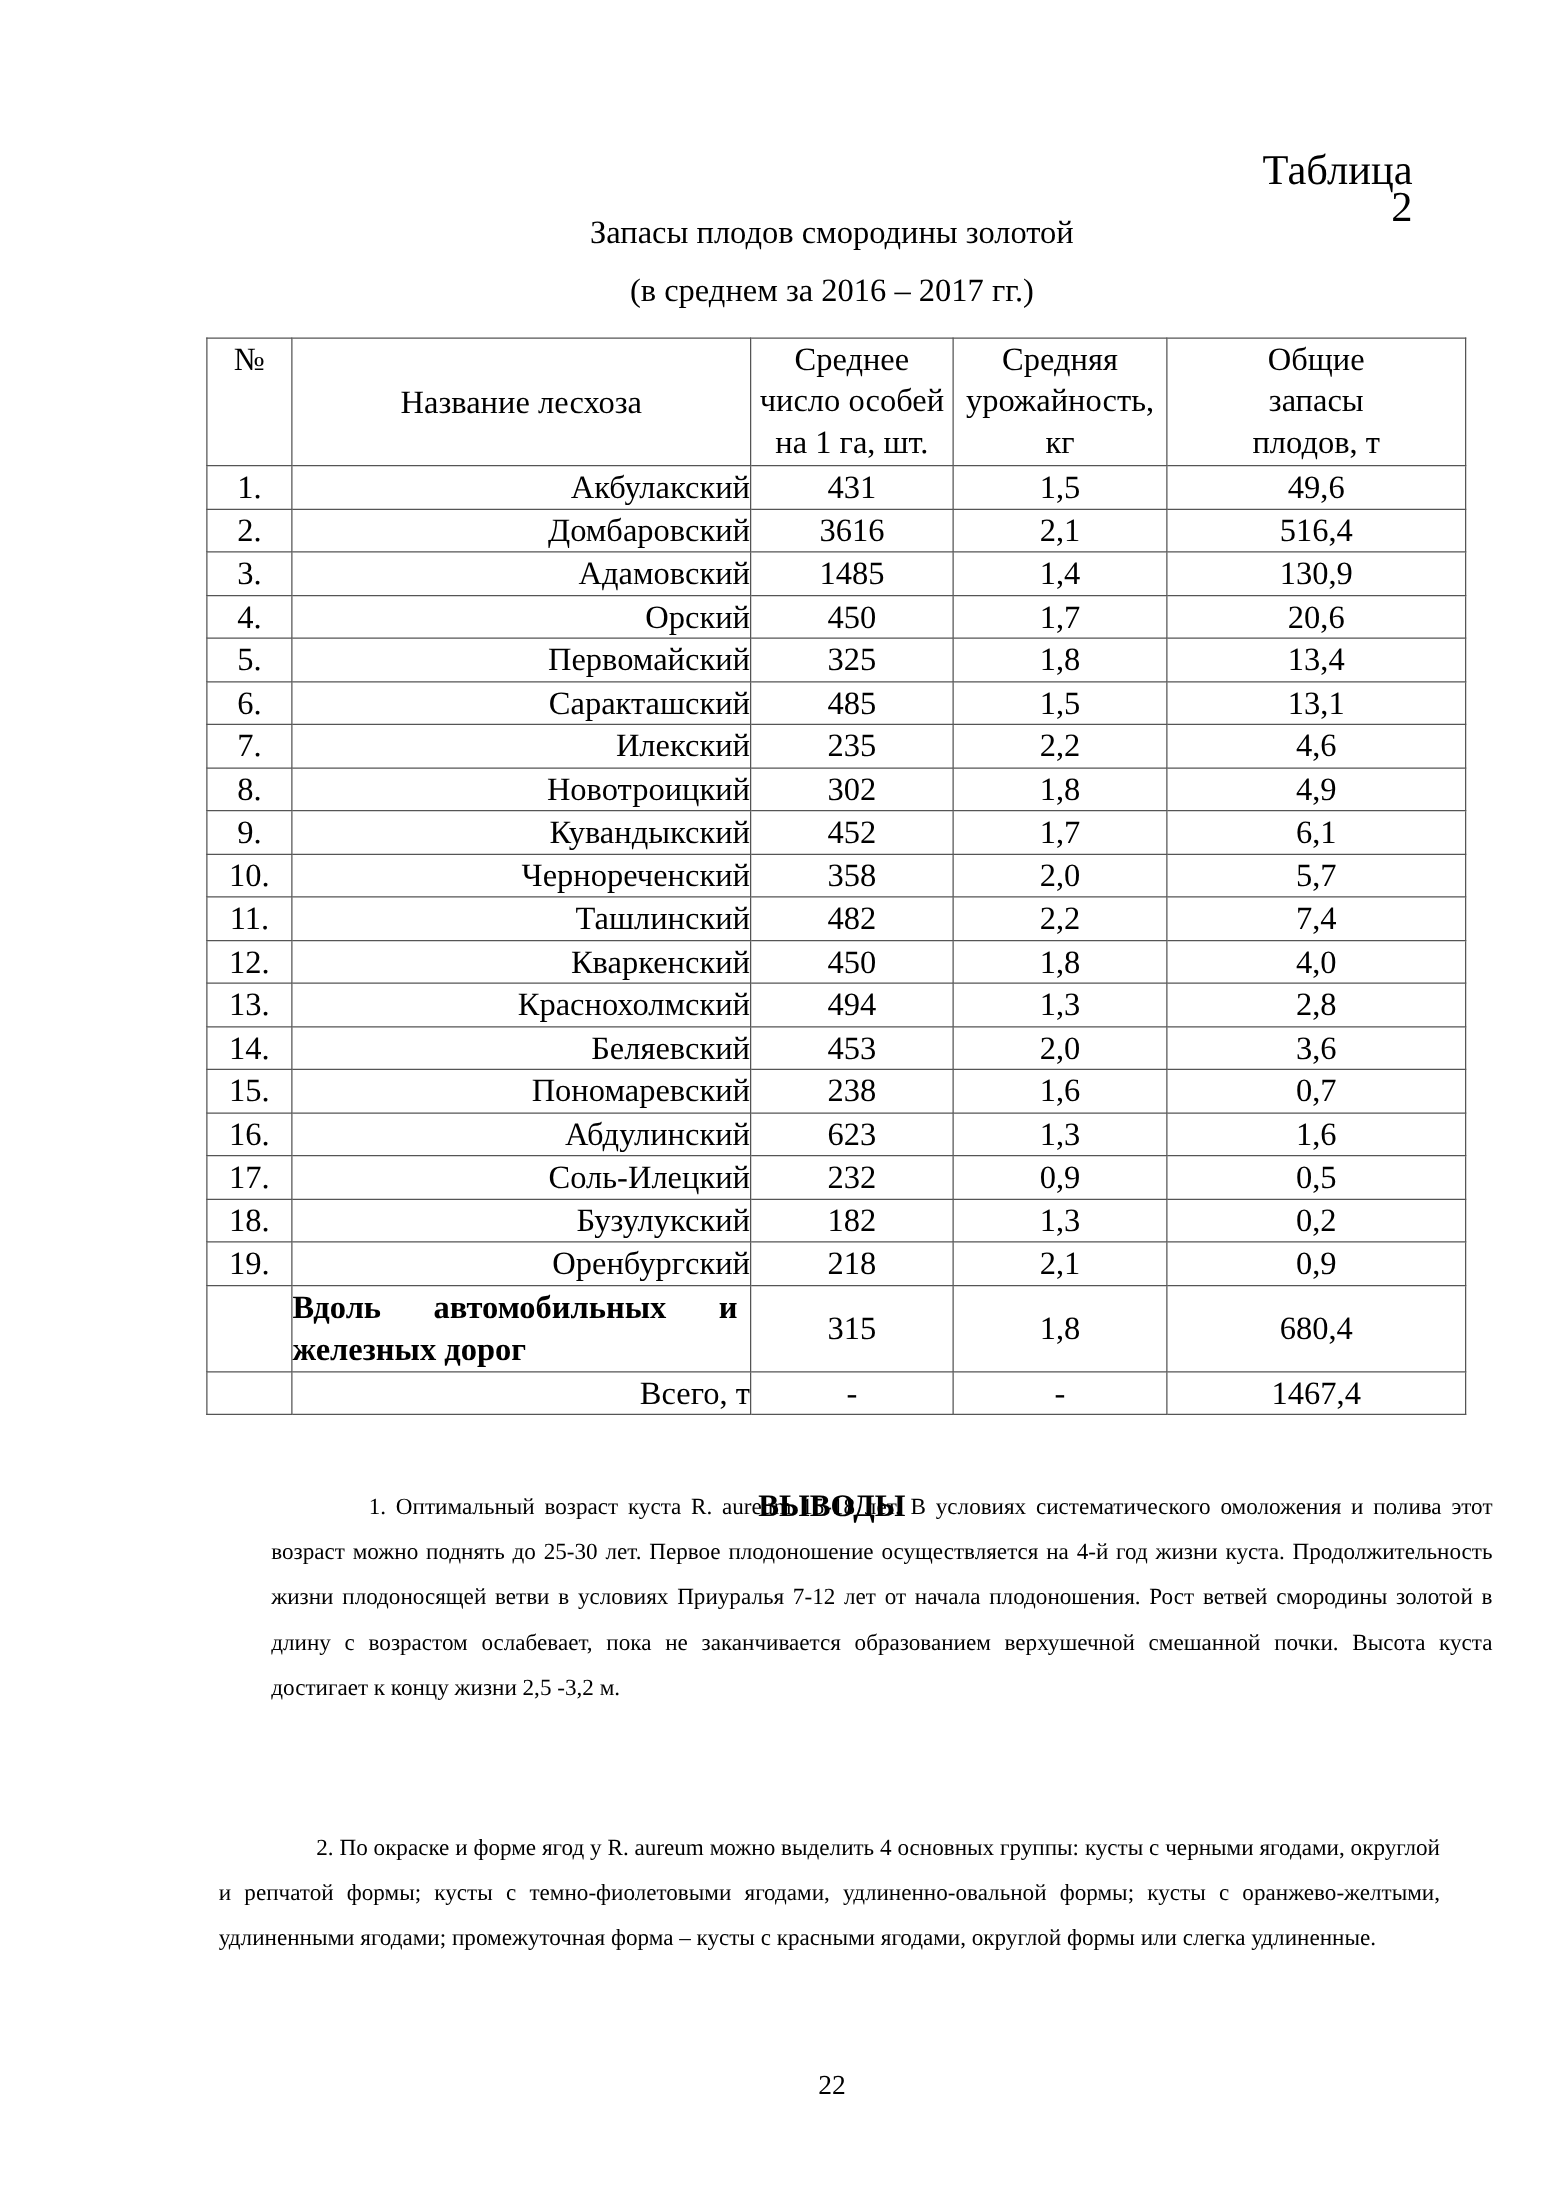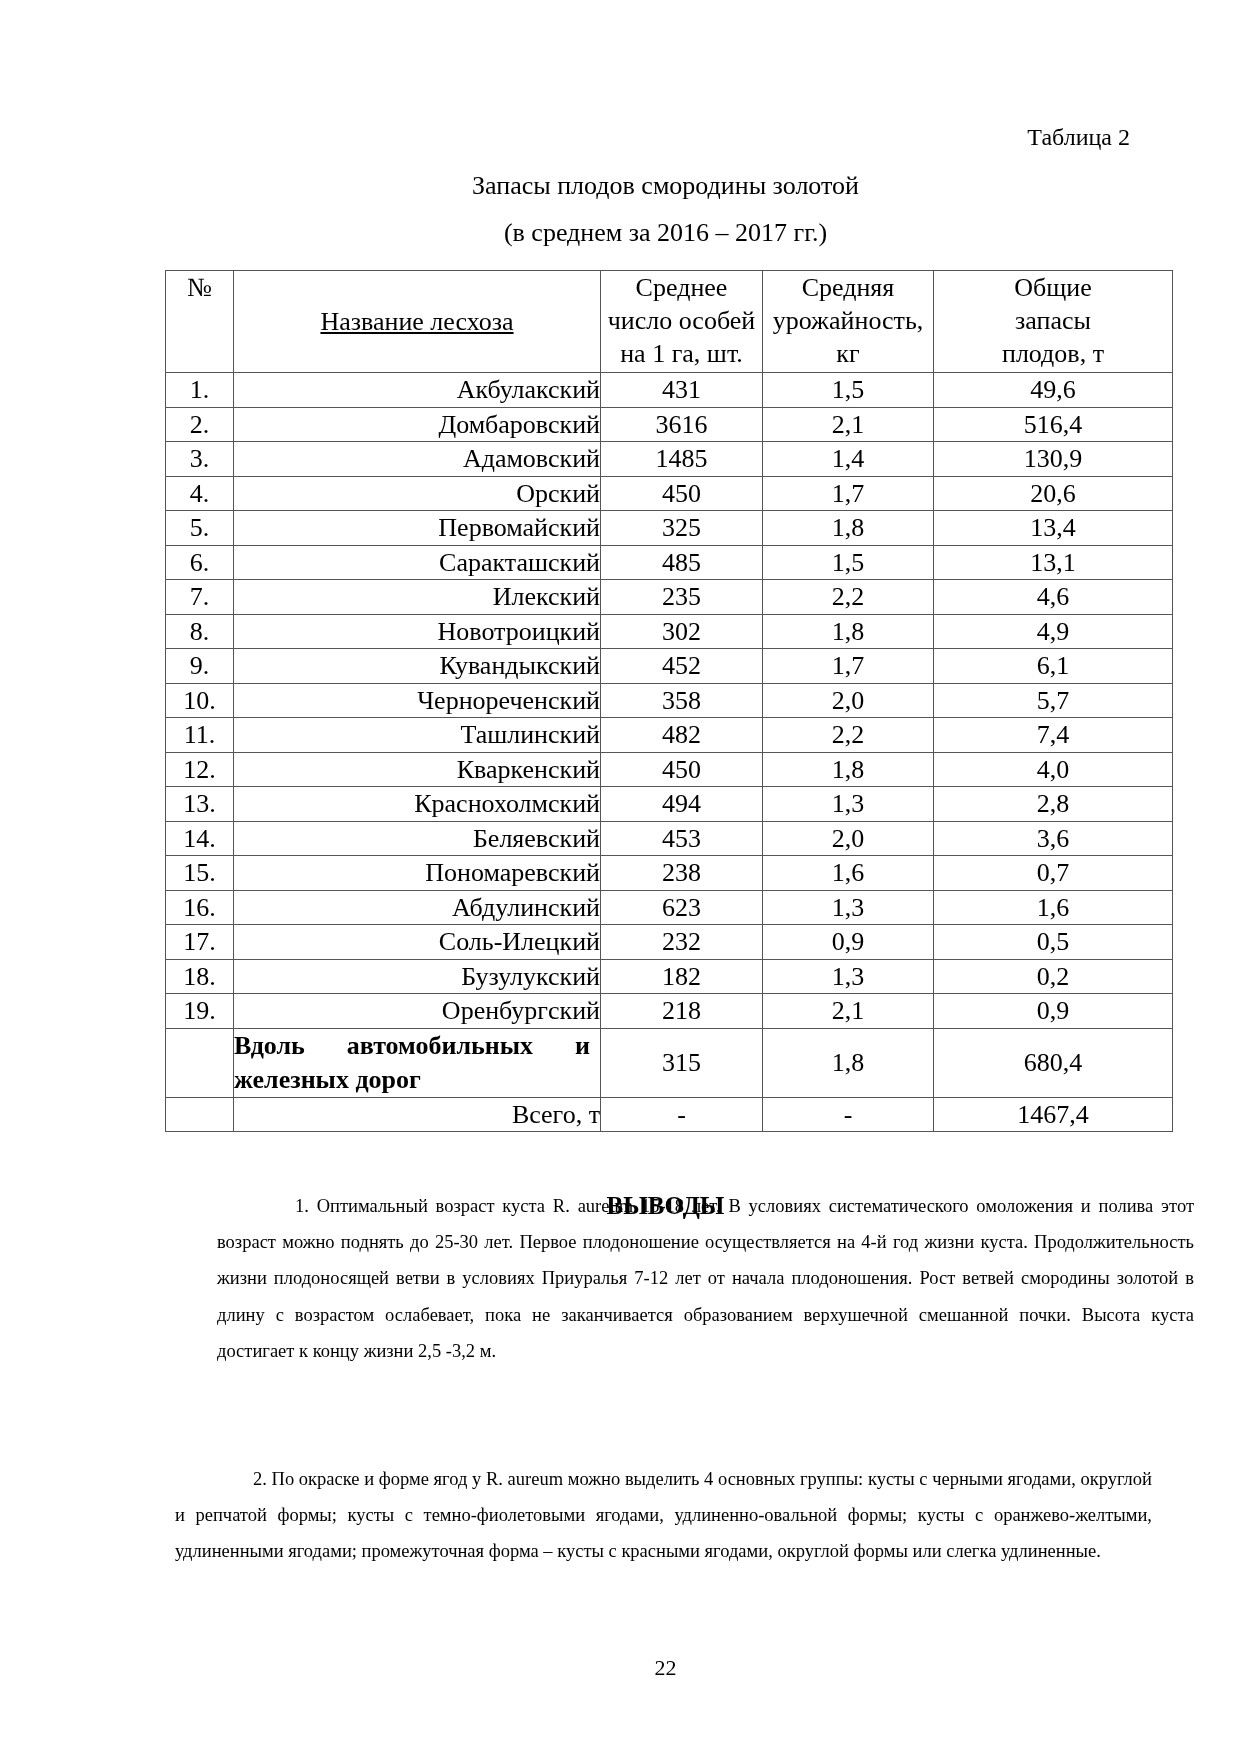--- a/index.html
+++ b/index.html
@@ -1,28 +1,28 @@
 <!DOCTYPE html>
 <html><head>
   <meta charset="utf-8">
   <style>
     html, body { margin: 0; padding: 0; background: #ffffff; }
     body { width: 1241px; height: 1755px; position: relative; overflow: hidden;
            font-family: "Liberation Serif", "DejaVu Serif", serif; color: #000; }
     .abs { position: absolute; }
-    .table-label { top: 122px; left: 1000px; width: 130px; text-align: right; font-size: 24px; line-height: 30px; }
+    .table-label { top: 122px; left: 1000px; width: 130px; text-align: right; font-size: 34px; line-height: 30px; }
     .title { left: 0; width: 1331px; text-align: center; font-size: 26px; line-height: 30px; }
     .title.l1 { top: 171px; }
     .title.l2 { top: 218px; }
     table.data { position: absolute; left: 165px; top: 270px; width: 1007px;
                  border-collapse: collapse; font-size: 26px; table-layout: fixed; }
     table.data td, table.data th { border: 1.5px solid #555; padding: 0; font-weight: normal; }
     th { vertical-align: top; line-height: 33px; height: 101px; text-align: center; }
     th.num { vertical-align: top; padding-top: 8px; }
-    th.name { vertical-align: middle; text-decoration: underline; }
+    th.name { vertical-align: middle; }
     td { height: 33.5px; line-height: 33px; text-align: center; }
     td.n { text-align: center; }
     td.name { text-align: right; padding-left: 11px; }
     td.name.justify { text-align: justify; text-align-last: left; padding-right: 10px; line-height: 34px; font-weight: bold; }
     tr.two td { height: 68px; }
     .heading { top: 1192px; left: 0; width: 1331px; text-align: center; font-size: 25px; font-weight: bold; }
     .para { left: 175px; width: 977px; font-size: 18.5px; line-height: 36.2px; text-align: justify; }
     .para .indent { display: inline-block; width: 78px; }
     .p1 { top: 1188px; margin-left: 42px; }
     .p2 { top: 1437px; margin-top: 24px; }

